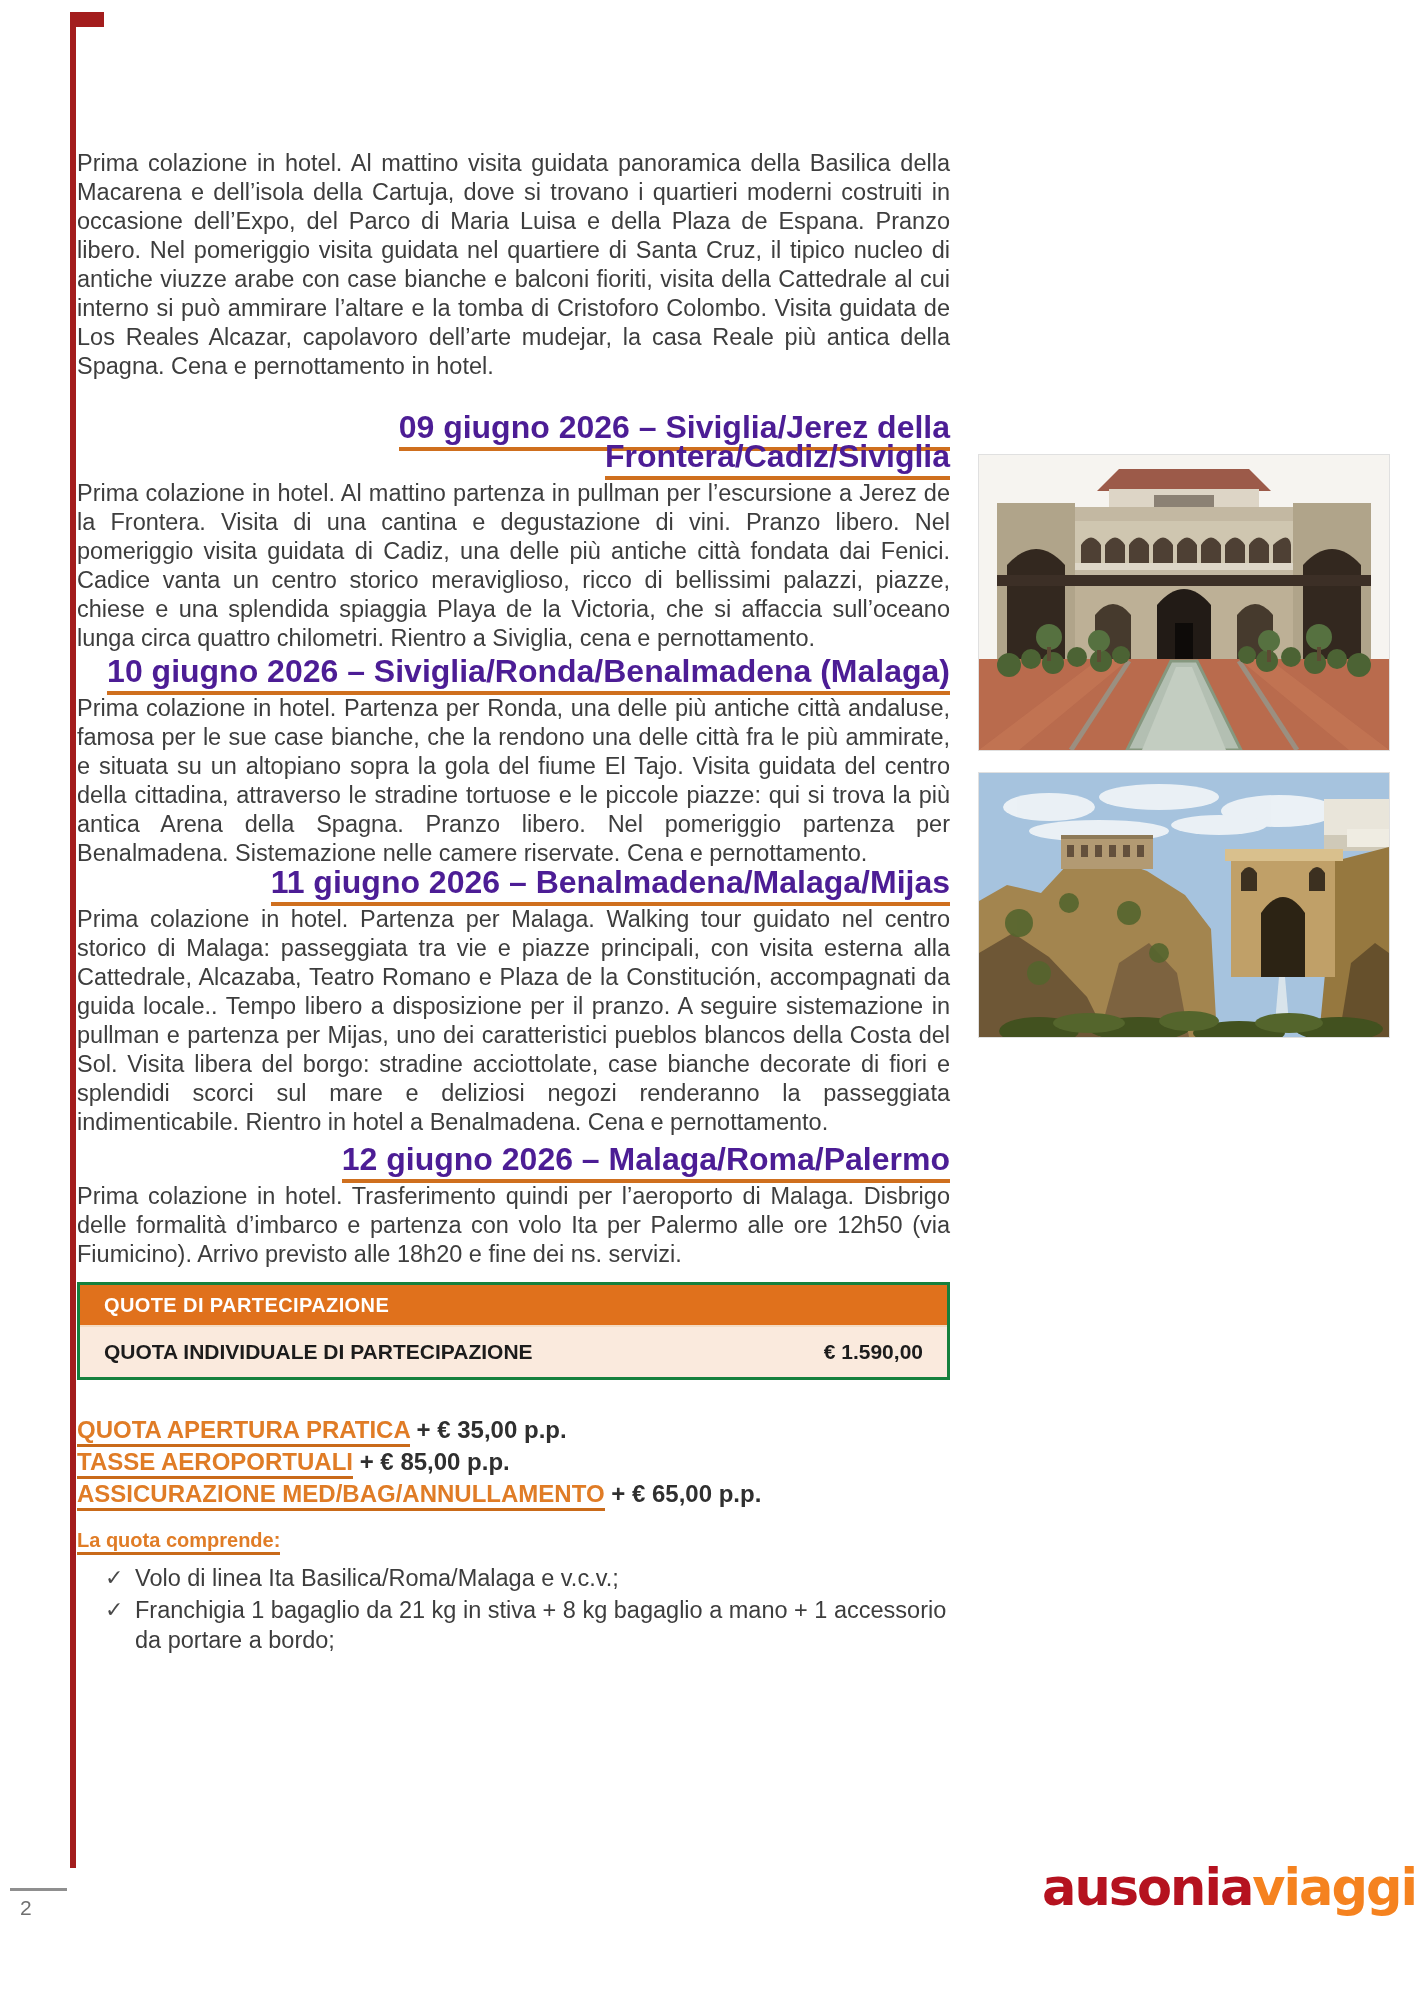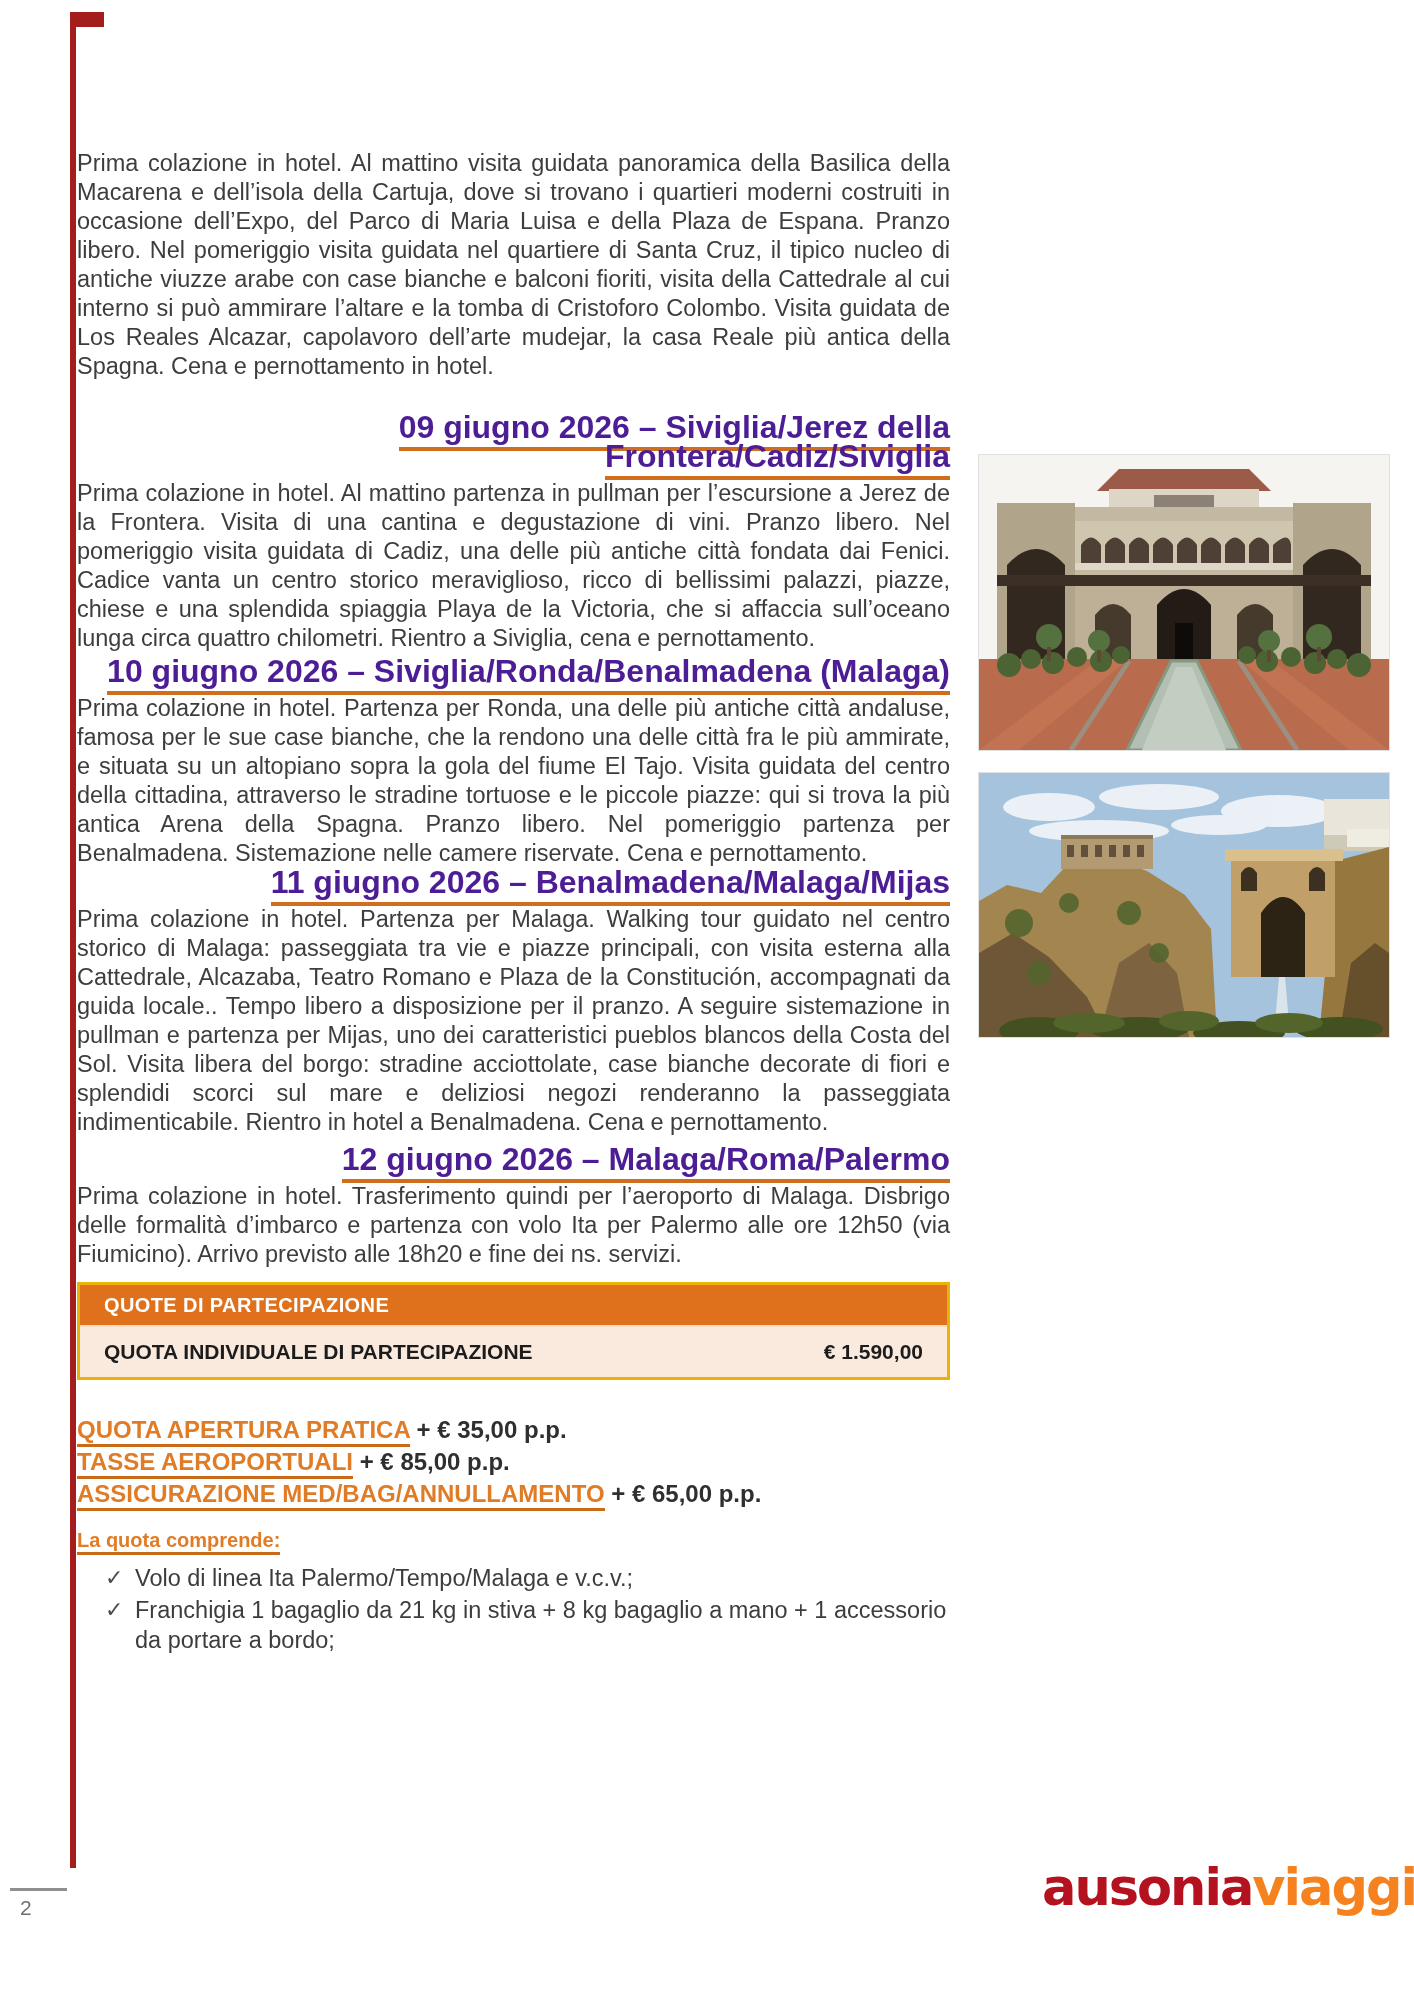--- a/index.html
+++ b/index.html
@@ -12,21 +12,21 @@
   .day-heading{font-size:32px;line-height:29px;color:#4c1d95;font-weight:bold;margin:0 0 8px 0;text-align:right;}
   .day-heading .ul{border-bottom:4px solid #cf6f1e;padding-bottom:2px;}
   .mt-h09{margin-top:32px;}
   .mt-h10{margin-top:4px;}
   .mt-h11{margin-top:0px;}
   .mt-h12{margin-top:8px;}
   .photo{position:absolute;left:978px;width:410px;border:1px solid #e0e0e0;background:#fff;}
   .photo svg{display:block;}
   .photo-1{top:454px;height:295px;}
   .photo-2{top:772px;height:264px;}
-  .quote-table{margin-top:13px;border:3px solid #eab308;}
+  .quote-table{margin-top:13px;border:3px solid #15803d;}
   .qt-header{background:#e0711c;color:#ffffff;font-weight:bold;font-size:20px;
              letter-spacing:.4px;padding:9px 0 8px 24px;}
   .qt-row{background:#faeadd;border-top:2px solid #f3dcc4;display:flex;
           justify-content:space-between;align-items:center;padding:13px 24px;
           font-size:21px;font-weight:bold;color:#1c1c1c;gap:8px;}
   .fees{margin-top:34px;}
   .fee-line{font-size:24px;line-height:32px;font-weight:bold;color:#2f2f2f;}
   .fee-label{color:#e07c26;border-bottom:3px solid #c96a19;padding-bottom:1px;}
   .inc-title{margin-top:16px;font-size:20px;line-height:29px;font-weight:bold;}
   .inc-title .ul{color:#e07c26;border-bottom:3px solid #c96a19;padding-bottom:1px;}
@@ -74,21 +74,21 @@
     </div>
 
     <div class="fees">
       <div class="fee-line"><span class="fee-label">QUOTA APERTURA PRATICA</span><span> + € 35,00 p.p.</span></div>
       <div class="fee-line"><span class="fee-label">TASSE AEROPORTUALI</span><span> + € 85,00 p.p.</span></div>
       <div class="fee-line"><span class="fee-label">ASSICURAZIONE MED/BAG/ANNULLAMENTO</span><span> + € 65,00 p.p.</span></div>
     </div>
 
     <div class="inc-title"><span class="ul">La quota comprende:</span></div>
     <ul class="inc-list">
-      <li><span class="check">✓</span><span>Volo di linea Ita Palermo/Tempo/Malaga e v.c.v.;</span></li>
+      <li><span class="check">✓</span><span>Volo di linea Ita Basilica/Roma/Malaga e v.c.v.;</span></li>
       <li><span class="check">✓</span><span>Franchigia 1 bagaglio da 21 kg in stiva + 8 kg bagaglio a mano + 1 accessorio da portare a bordo;</span></li>
     </ul>
 
   </div>
 
   <div class="photo photo-1">
     <svg width="410" height="295" viewBox="0 0 410 295" xmlns="http://www.w3.org/2000/svg">
       <rect width="410" height="295" fill="#f6f4f0"></rect>
       <polygon points="140,14 270,14 292,36 118,36" fill="#9c5a49"></polygon>
       <rect x="130" y="34" width="150" height="26" fill="#ddd5c6"></rect>

